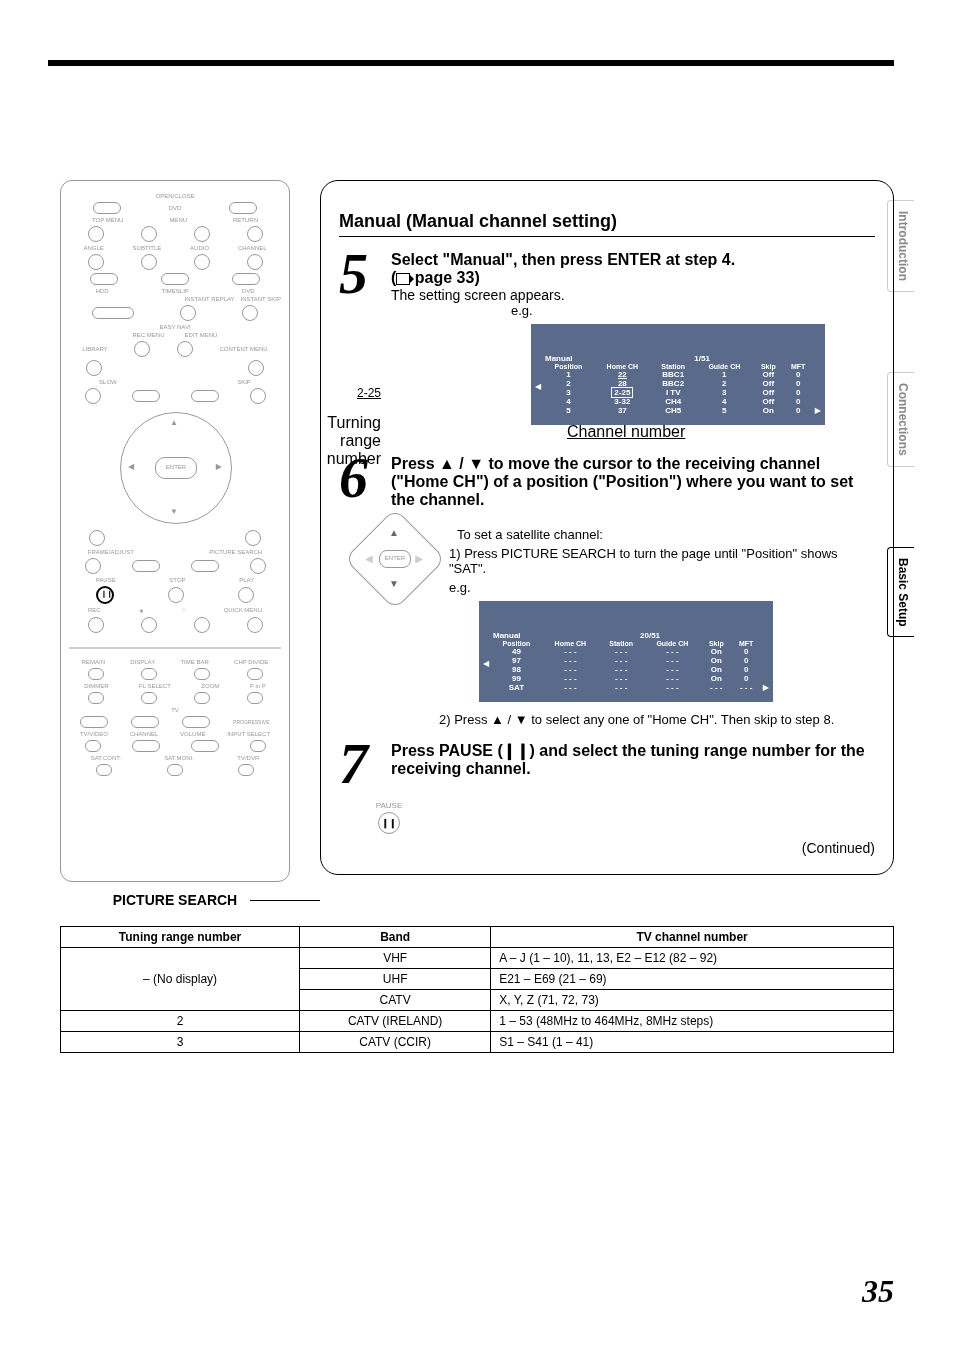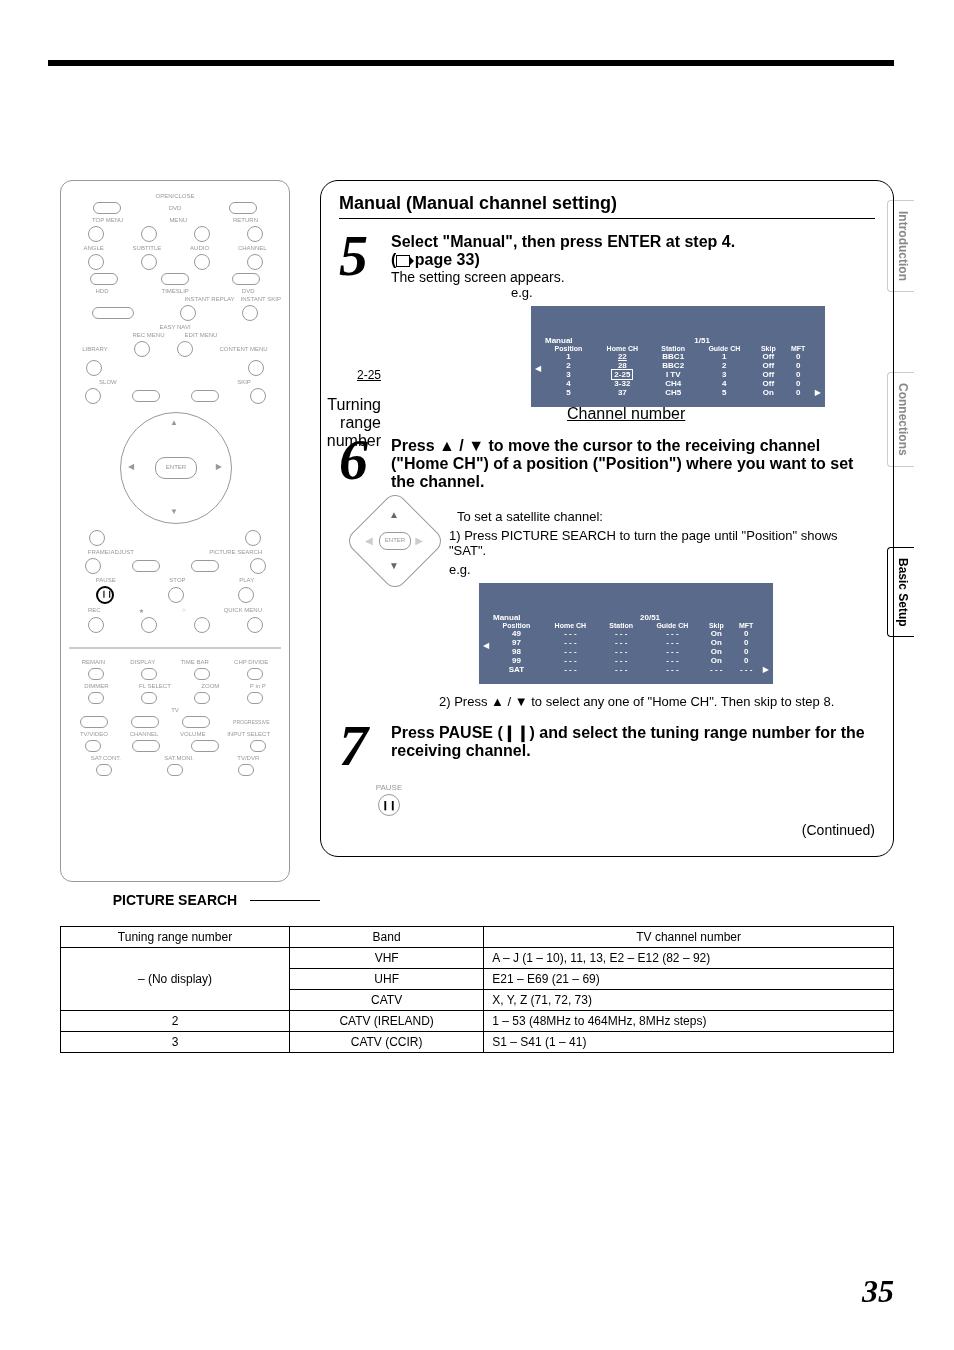--- a/index.html
+++ b/index.html
@@ -96,21 +96,21 @@
     right: -30px;
     top: 8px;
   }
   .content-col {
     flex: 1;
     width: 510px;
   }
   .panel {
     border: 1px solid #000;
     border-radius: 18px;
-    padding: 12px 18px 18px 18px;
+    padding: 30px 18px 18px 18px;
     position: relative;
   }
   .panel-title {
     font-weight: bold;
     font-size: 18px;
     border-bottom: 1px solid #000;
     padding-bottom: 4px;
     margin-bottom: 14px;
   }
   .step {
@@ -172,21 +172,21 @@
     width: 100%;
     border-collapse: collapse;
     font-size: 12px;
     margin-top: 18px;
   }
   .bottom-table th, .bottom-table td {
     border: 1px solid #000;
     padding: 3px 8px;
     text-align: left;
   }
-  .bottom-table th { text-align:center; font-weight:normal;padding-left:8px;}
+  .bottom-table th { text-align:center; font-weight:bold;padding-left:8px;}
   .bottom-table td.c { text-align:center;}
   .pagenum {
     position: absolute;
     bottom: 40px;
     right: 60px;
     font-size: 32px;
     font-weight: bold;
     font-style: italic;
     font-family: "Times New Roman", serif;
   }

